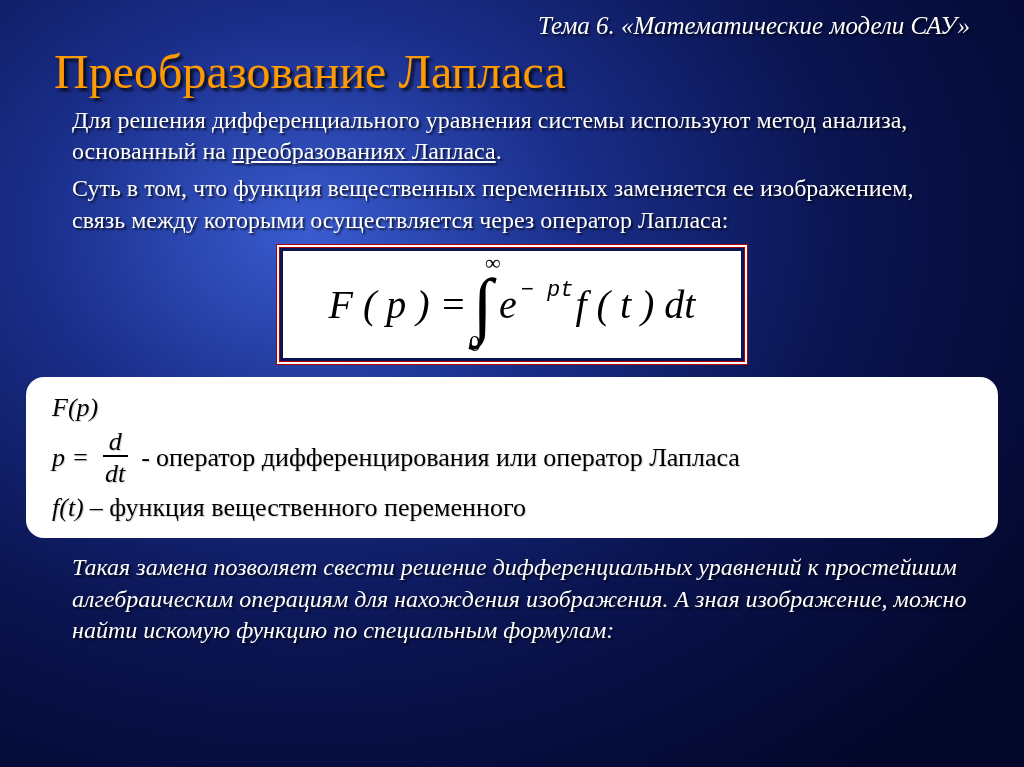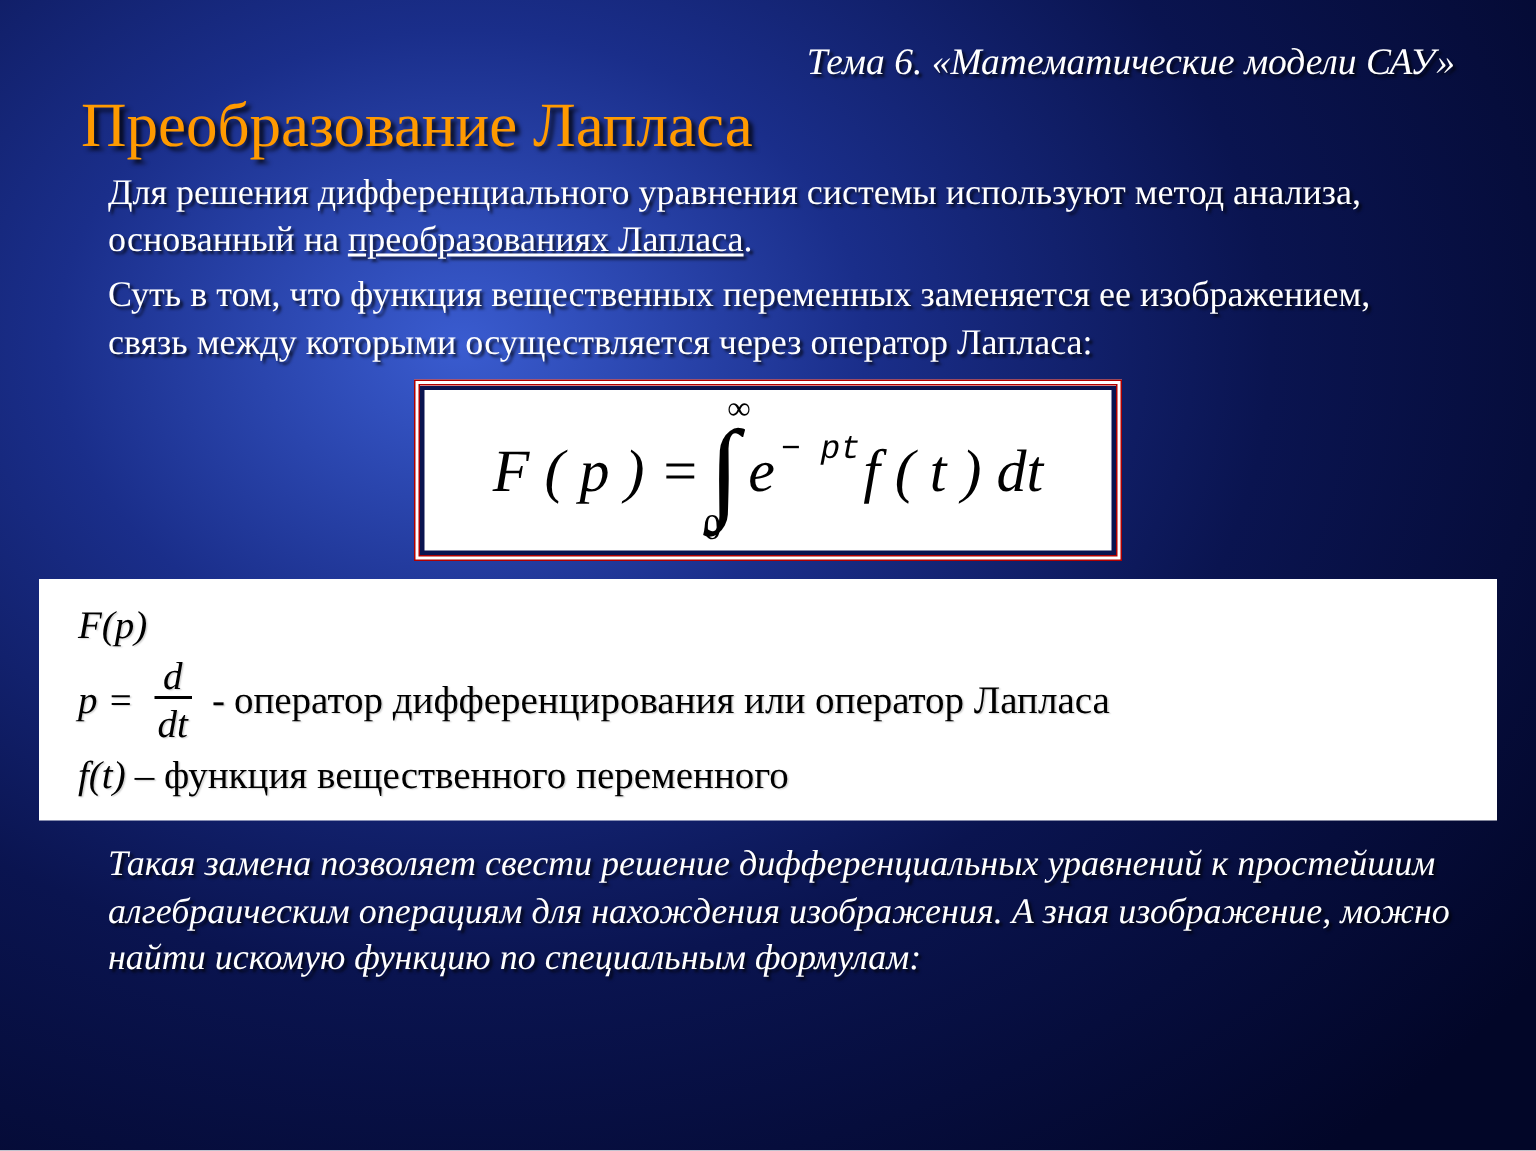--- a/index.html
+++ b/index.html
@@ -9,33 +9,33 @@
     height: 767px;
     overflow: hidden;
     font-family: "Times New Roman", Times, serif;
   }
   .slide {
     width: 1024px;
     height: 767px;
     background: radial-gradient(ellipse 900px 700px at 30% 30%, #3a5cd0 0%, #1a2e8a 30%, #0a1450 60%, #020628 100%);
     position: relative;
     box-sizing: border-box;
-    padding: 28px 54px 20px 54px;
+    padding: 12px 54px 20px 54px;
     color: #fff;
   }
   .topic {
     text-align: right;
     font-style: italic;
     font-size: 25px;
     color: #ffffff;
     text-shadow: 2px 2px 2px rgba(0,0,0,0.7);
     margin-bottom: 4px;
   }
   .title {
-    font-size: 42px;
+    font-size: 48px;
     color: #ff9a00;
     text-shadow: 3px 3px 3px rgba(0,0,0,0.8);
     margin-bottom: 6px;
     margin-top: 0;
   }
   .body-text {
     font-size: 24px;
     line-height: 1.3;
     color: #ffffff;
     text-shadow: 2px 2px 2px rgba(0,0,0,0.7);
@@ -80,20 +80,21 @@
   .fml { font-size: 40px; }
   .sup { font-size: 22px; position: relative; top: -14px; margin-left: 2px; font-family: Liberation Mono, monospace; }
   .defs-box {
     background: #ffffff;
     color: #000;
     margin: 10px -28px 10px -28px;
     padding: 10px 26px 10px 26px;
     font-size: 26px;
     line-height: 1.45;
     text-shadow: 1px 1px 1px rgba(0,0,0,0.18);
+    border-radius: 18px;
   }
   .defs-box .row2 {
     display: flex;
     align-items: center;
     flex-wrap: wrap;
     gap: 6px;
     margin: 2px 0;
   }
   .frac {
     display: inline-flex;

